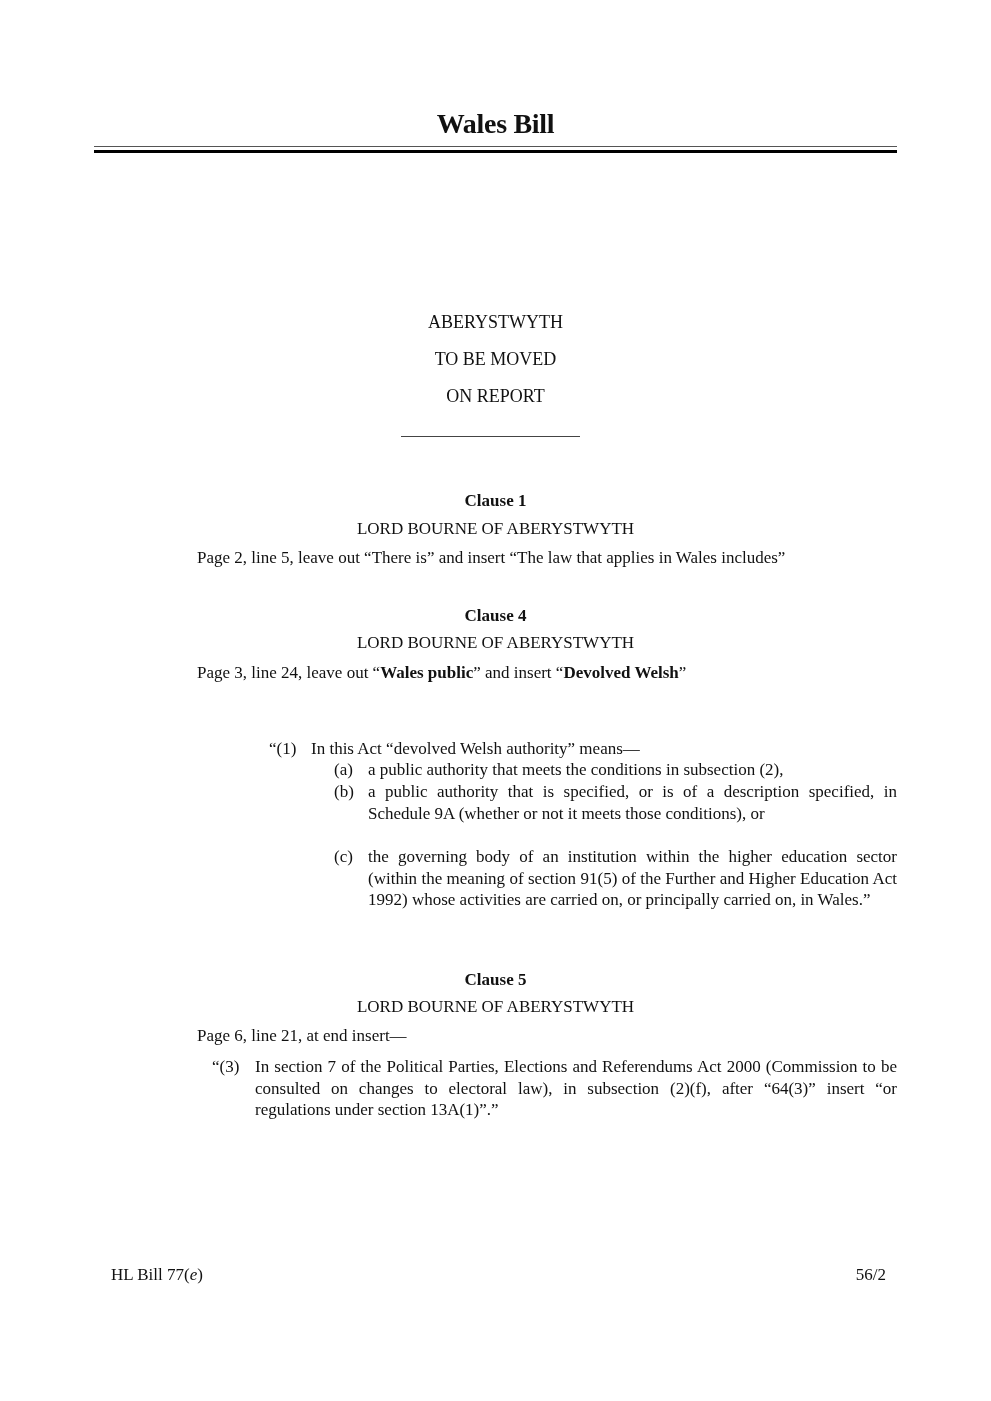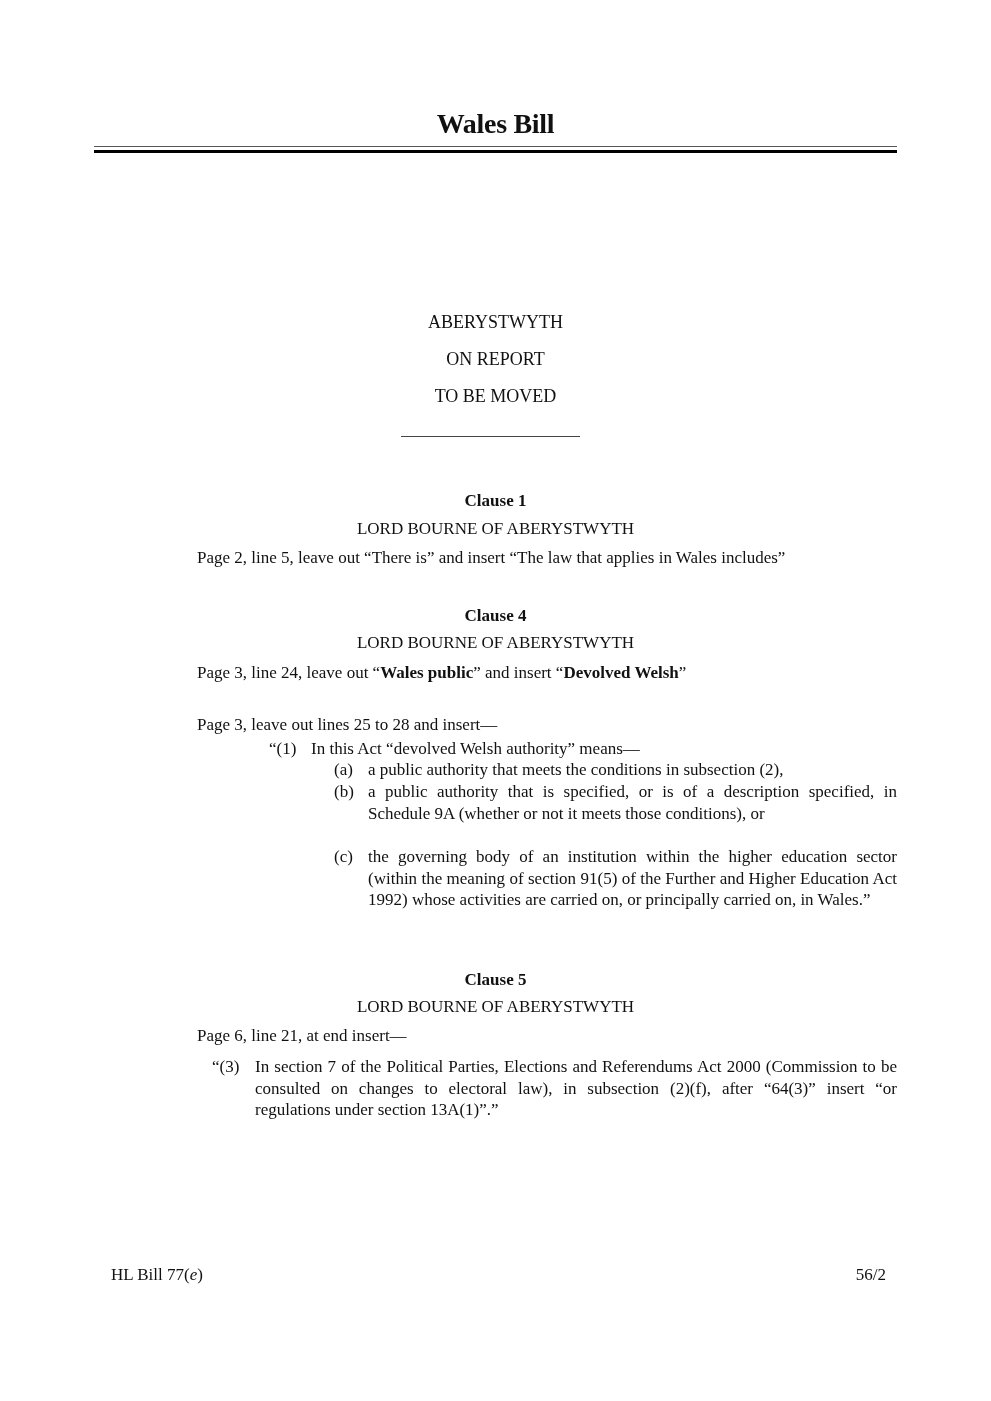--- a/index.html
+++ b/index.html
@@ -96,34 +96,33 @@
 <body>
 
 <div class="page">
 
   <div class="title">Wales Bill</div>
   <div class="rule-thin"></div>
   <div class="rule-thick"></div>
 
   <div class="heading-block">
     <div>ABERYSTWYTH</div>
+    <div>TO BE MOVED</div>
     <div>ON REPORT</div>
-    <div>TO BE MOVED</div>
   </div>
   <div class="short-rule"></div>
 
   <div class="center clause" style="top:475px;">Clause 1</div>
   <div class="center" style="top:518px;">LORD BOURNE OF ABERYSTWYTH</div>
   <div class="text" style="left:197px; top:547px;">Page 2, line 5, leave out “There is” and insert “The law that applies in Wales includes”</div>
 
   <div class="center clause" style="top:590px;">Clause 4</div>
   <div class="center" style="top:632px;">LORD BOURNE OF ABERYSTWYTH</div>
   <div class="text" style="left:197px; top:662px;"><span>Page 3, line 24, leave out “</span><b>Wales public</b><span>” and insert “</span><b>Devolved Welsh</b><span>”</span></div>
 
-  <div class="text" style="left:197px; top:714px;">Page 3, leave out lines 25 to 28 and insert—</div>
 
   <div class="para" style="left:0; top:738px; width:991px;">
     <span class="num" style="left:269px; top:0;">“(1)</span>
     <span class="num" style="left:311px; top:0;">In this Act “devolved Welsh authority” means—</span>
   </div>
 
   <div class="para" style="left:0; top:759px; width:991px;">
     <span class="num" style="left:334px; top:0;">(a)</span>
     <div class="body-just" style="left:368px; top:0; width:529px;">a public authority that meets the conditions in subsection (2),</div>
   </div>

